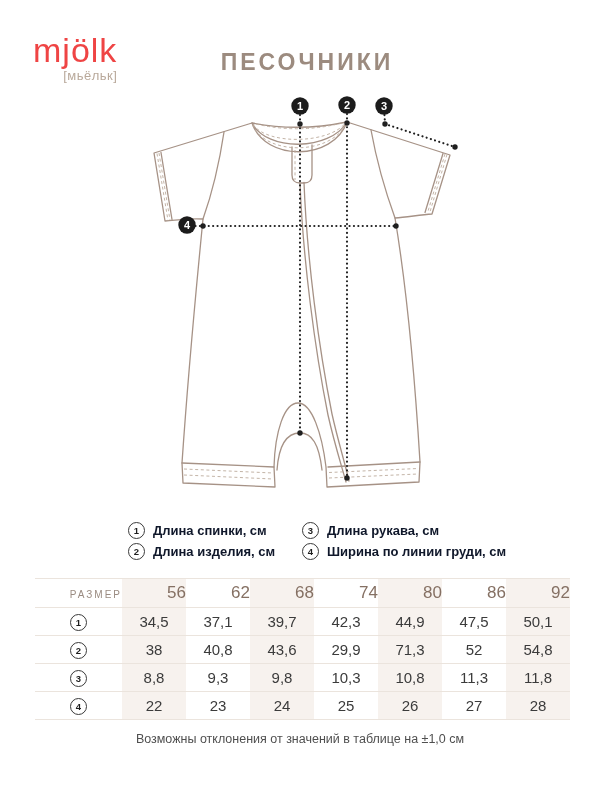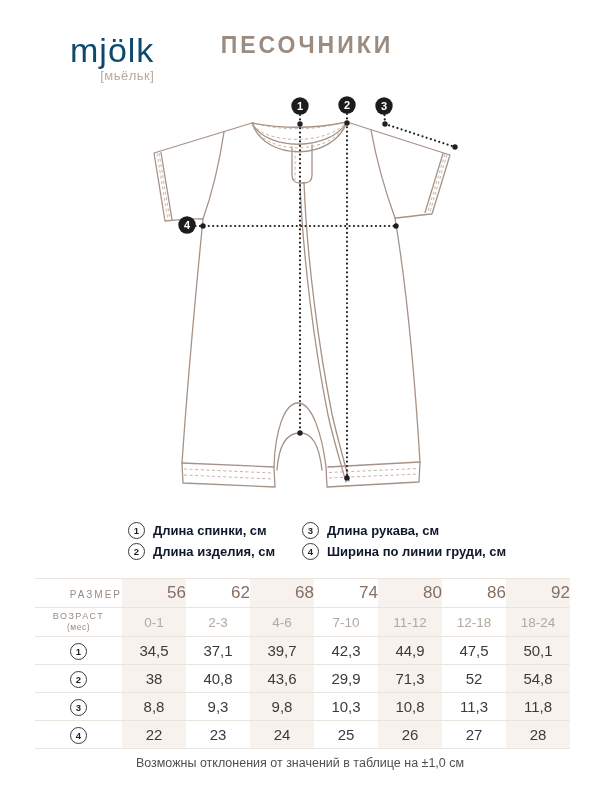--- a/index.html
+++ b/index.html
@@ -1,23 +1,23 @@
 <!DOCTYPE html>
 <html><head>
 <meta charset="utf-8">
 <style>
   html,body{margin:0;padding:0;background:#ffffff;}
   .page{position:relative;width:600px;height:800px;background:#fff;overflow:hidden;
         font-family:"Liberation Sans",sans-serif;}
 
   
   .logo{position:absolute;left:33px;top:33px;display:inline-block;}
-  .logo-main{font-size:34px;font-weight:300;letter-spacing:1px;line-height:1;color:#0c4a6e;margin-left:37px;}
+  .logo-main{font-size:34px;font-weight:300;letter-spacing:1px;line-height:1;color:#ef4444;}
   .logo-sub{font-size:13px;color:#b9a99b;text-align:right;margin-top:1px;letter-spacing:.5px;}
-  .title{position:absolute;left:14px;right:0;top:32px;margin:0;text-align:center;
+  .title{position:absolute;left:14px;right:0;top:32px;margin:17px;text-align:center;
          font-size:23px;font-weight:bold;letter-spacing:3px;color:#9c8b7f;}
 
   
   .diagram{position:absolute;left:125px;top:90px;width:340px;height:410px;}
   .diagram text{font-family:"Liberation Sans",sans-serif;font-weight:bold;font-size:11px;fill:#fff;}
 
   
   .legend{position:absolute;left:128px;top:520px;display:grid;
           grid-template-columns:174px auto;grid-template-rows:21px 21px;grid-auto-flow:column;}
   .legend-item{display:flex;align-items:center;white-space:nowrap;}
@@ -38,21 +38,21 @@
   .r-size .row-label{font-size:10px;letter-spacing:2px;color:#9a8b81;}
   .r-size td.val{font-size:17px;font-weight:normal;color:#857063;}
   .r-age td{height:28px;}
   .r-age .row-label{font-size:9px;letter-spacing:1.5px;color:#9a8b81;line-height:1.25;}
   .r-age .row-label .sub{font-size:8.5px;letter-spacing:.5px;}
   .r-age td.val{font-size:13.5px;color:#b3a89e;}
   .r-data td{height:26px;font-size:15px;color:#3b3b3b;}
   .r-data td.rowhead{height:27px;}
 
   
-  .footnote{position:absolute;left:0;right:0;top:756px;text-align:center;
+  .footnote{position:absolute;left:0;right:0;top:732px;text-align:center;
             font-size:12.5px;color:#4f4f4f;}
 </style>
 </head>
 <body>
 
 <div class="page">
 
   <div class="logo">
     <div class="logo-main">mjölk</div>
     <div class="logo-sub">[мьёльк]</div>
@@ -166,35 +166,20 @@
         <tr class="r-size">
       <td class="rowhead"><span class="row-label">РАЗМЕР</span></td>
       <td class="val">56</td>
       <td class="val">62</td>
       <td class="val">68</td>
       <td class="val">74</td>
       <td class="val">80</td>
       <td class="val">86</td>
       <td class="val">92</td>
     </tr>
-    <tr class="r-age">
-      <td class="rowhead">
-            <div class="row-label">
-        <div>ВОЗРАСТ</div>
-        <div class="sub">(мес)</div>
-      </div>
-          </td>
-      <td class="val">0-1</td>
-      <td class="val">2-3</td>
-      <td class="val">4-6</td>
-      <td class="val">7-10</td>
-      <td class="val">11-12</td>
-      <td class="val">12-18</td>
-      <td class="val">18-24</td>
-    </tr>
     <tr class="r-data">
       <td class="rowhead"><span class="circ">1</span></td>
       <td>34,5</td>
       <td>37,1</td>
       <td>39,7</td>
       <td>42,3</td>
       <td>44,9</td>
       <td>47,5</td>
       <td>50,1</td>
     </tr>

